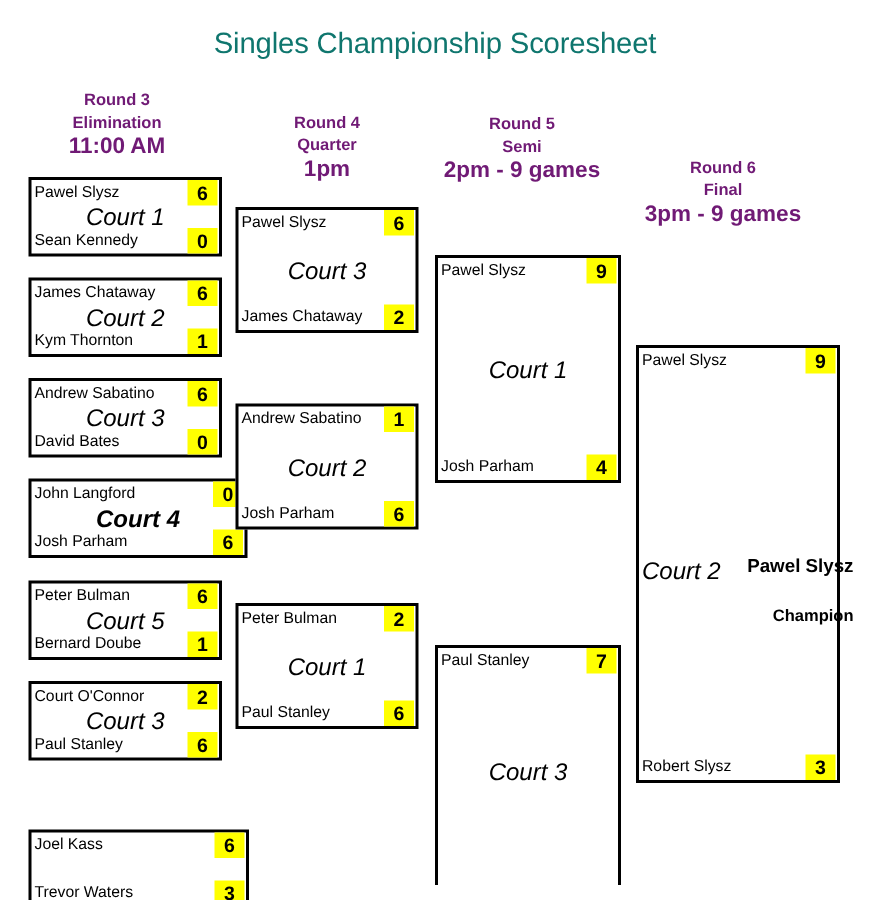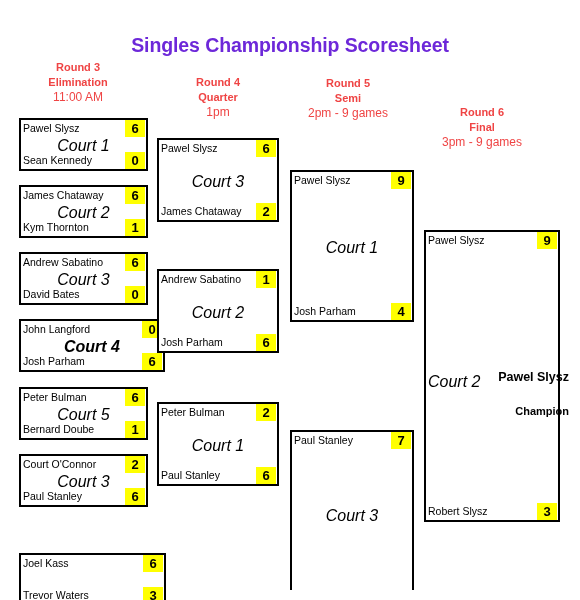--- a/index.html
+++ b/index.html
@@ -15,43 +15,42 @@
     background: #ffffff;
   }
 
   
   #title {
     position: absolute;
     left: 0; top: 18px;
     width: 580px;
     text-align: center;
     font-size: 19.5px;
-    font-weight: bold;
-    color: #6d28d9;
+    font-weight: normal;
+    color: #0f766e;
     letter-spacing: -0.1px;
-    margin-top: 16px;
   }
 
   
   .round-head {
     position: absolute;
     text-align: center;
-    color: #ef4444;
+    color: #701a75;
     width: 140px;
   }
   .round-head .rh-line1,
   .round-head .rh-line2 {
     font-size: 11px;
     font-weight: bold;
     line-height: 15px;
     white-space: nowrap;
   }
   .round-head .rh-line3 {
-    font-size: 12px;
-    font-weight: normal;
+    font-size: 15px;
+    font-weight: bold;
     line-height: 15px;
     white-space: nowrap;
   }
 
   #head-r3 { left: 8px;   top: 60px; }
   #head-r4 { left: 148px; top: 75px; }
   #head-r5 { left: 278px; top: 76px; }
   #head-r6 { left: 412px; top: 105px; }
 
   

